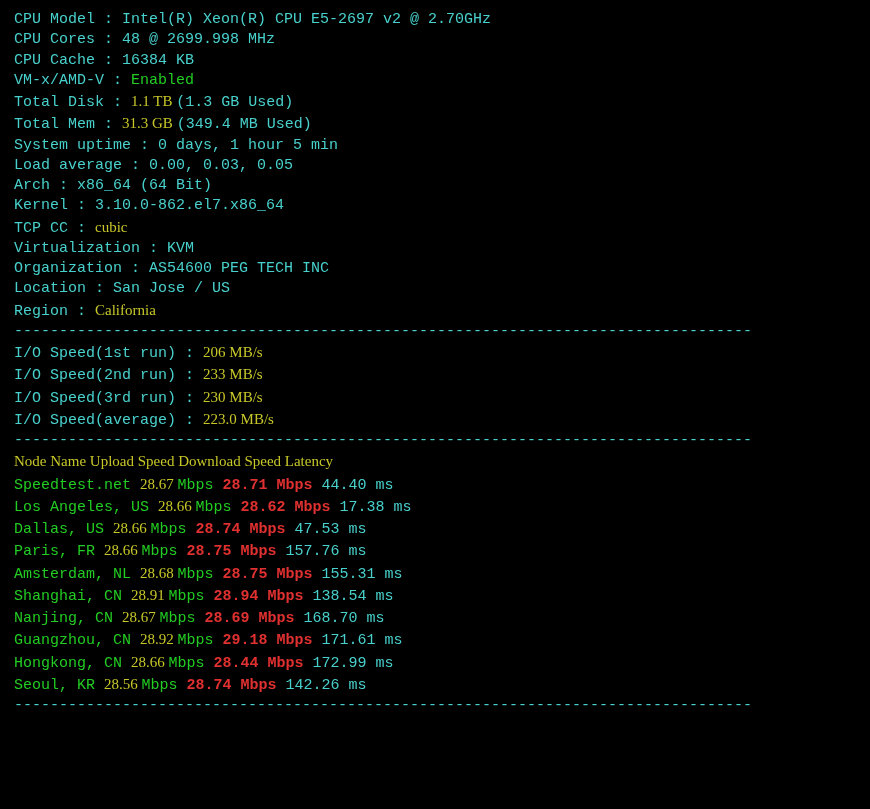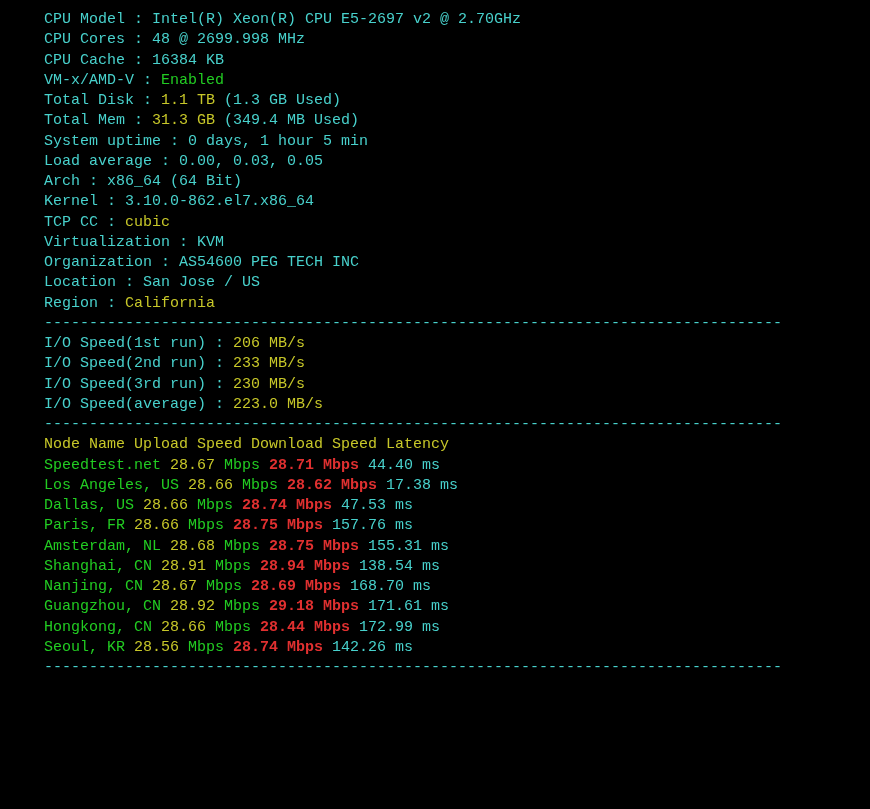--- a/index.html
+++ b/index.html
@@ -5,23 +5,23 @@
   body {
     background: #000;
     color: #ccc;
     font-family: "Courier New", Courier, monospace;
     font-size: 15px;
     line-height: 1.35;
     margin: 0;
     padding: 10px 14px;
     white-space: nowrap;
   }
-  .row { display:block;margin-left:30px; }
+  .row { display:block; }
   .cyan  { color:#48d1cc; }
-  .yellow{ color:#c7c729; }
+  .yellow{ color:#c7c729;font-family:Liberation Serif, serif; }
   .green { color:#22cc22; }
   .red   { color:#e03030;font-weight:bold; }
   .hr    { color:#48d1cc; letter-spacing:0; }
   
 </style>
 </head>
 <body>
 
 <div id="root">
     <div class="row"><span class="cyan"> CPU Model           </span><span class="cyan">: </span><span class="cyan">Intel(R) Xeon(R) CPU E5-2697 v2 @ 2.70GHz</span></div>

